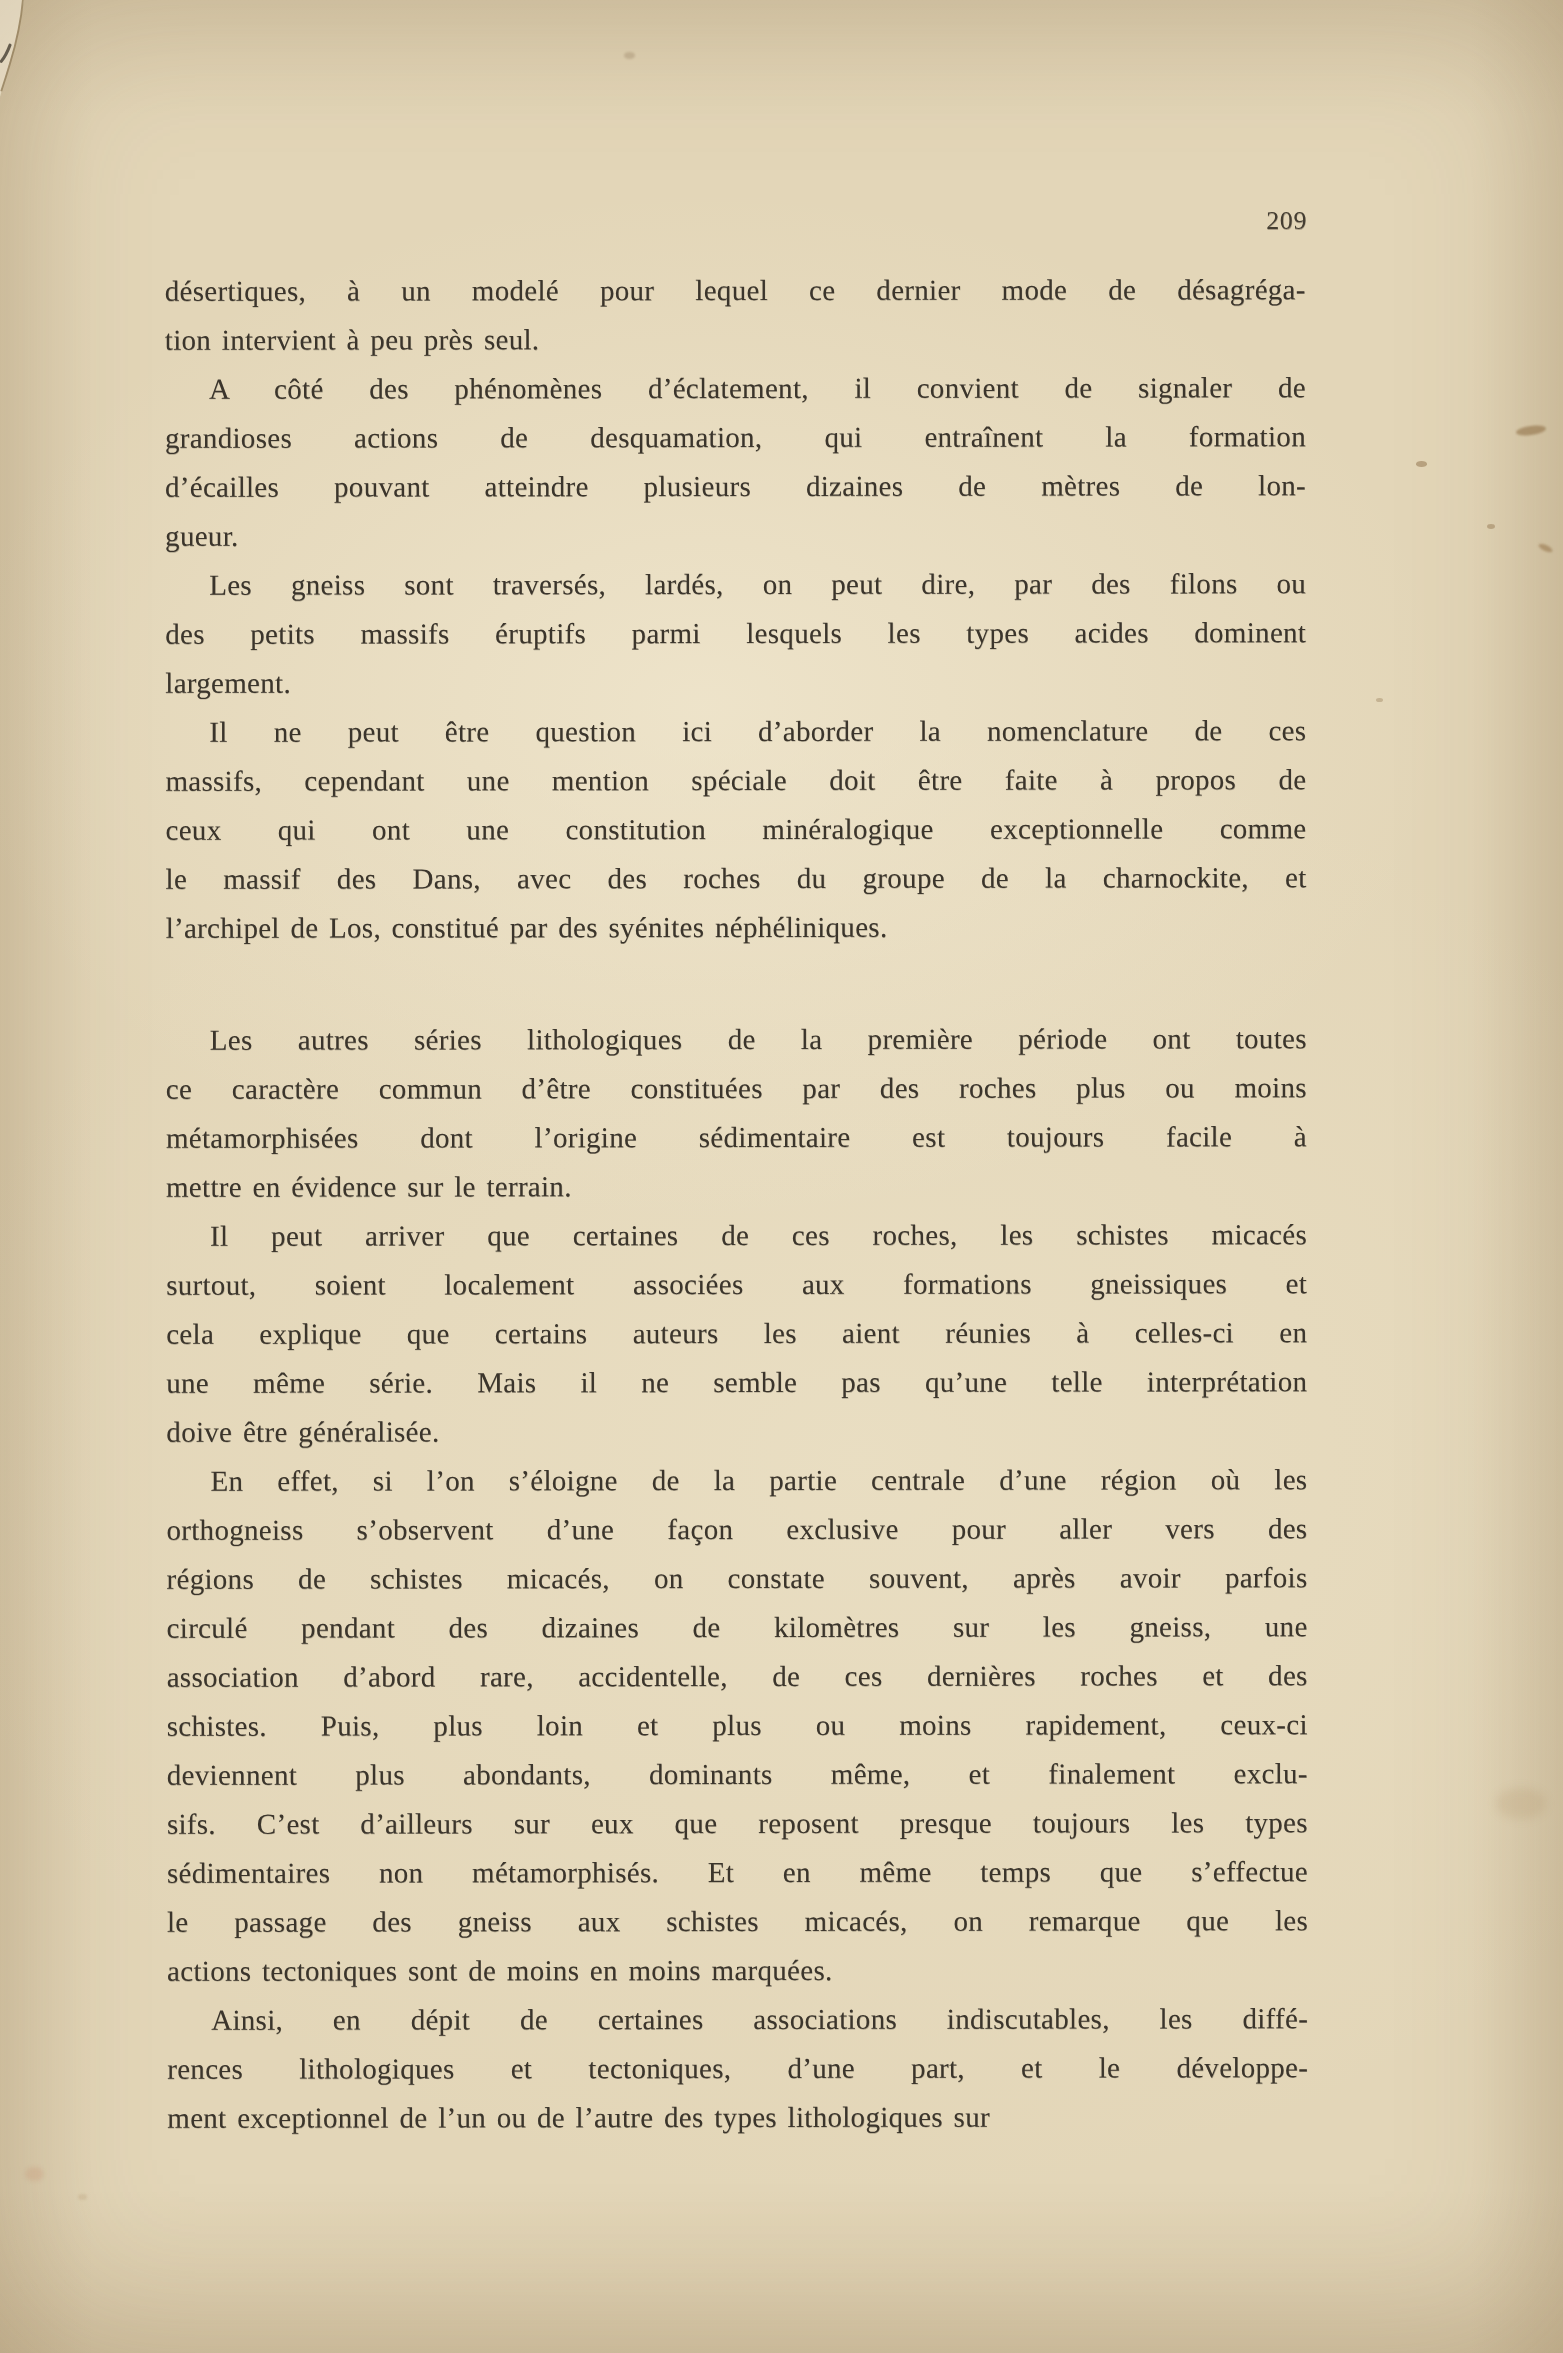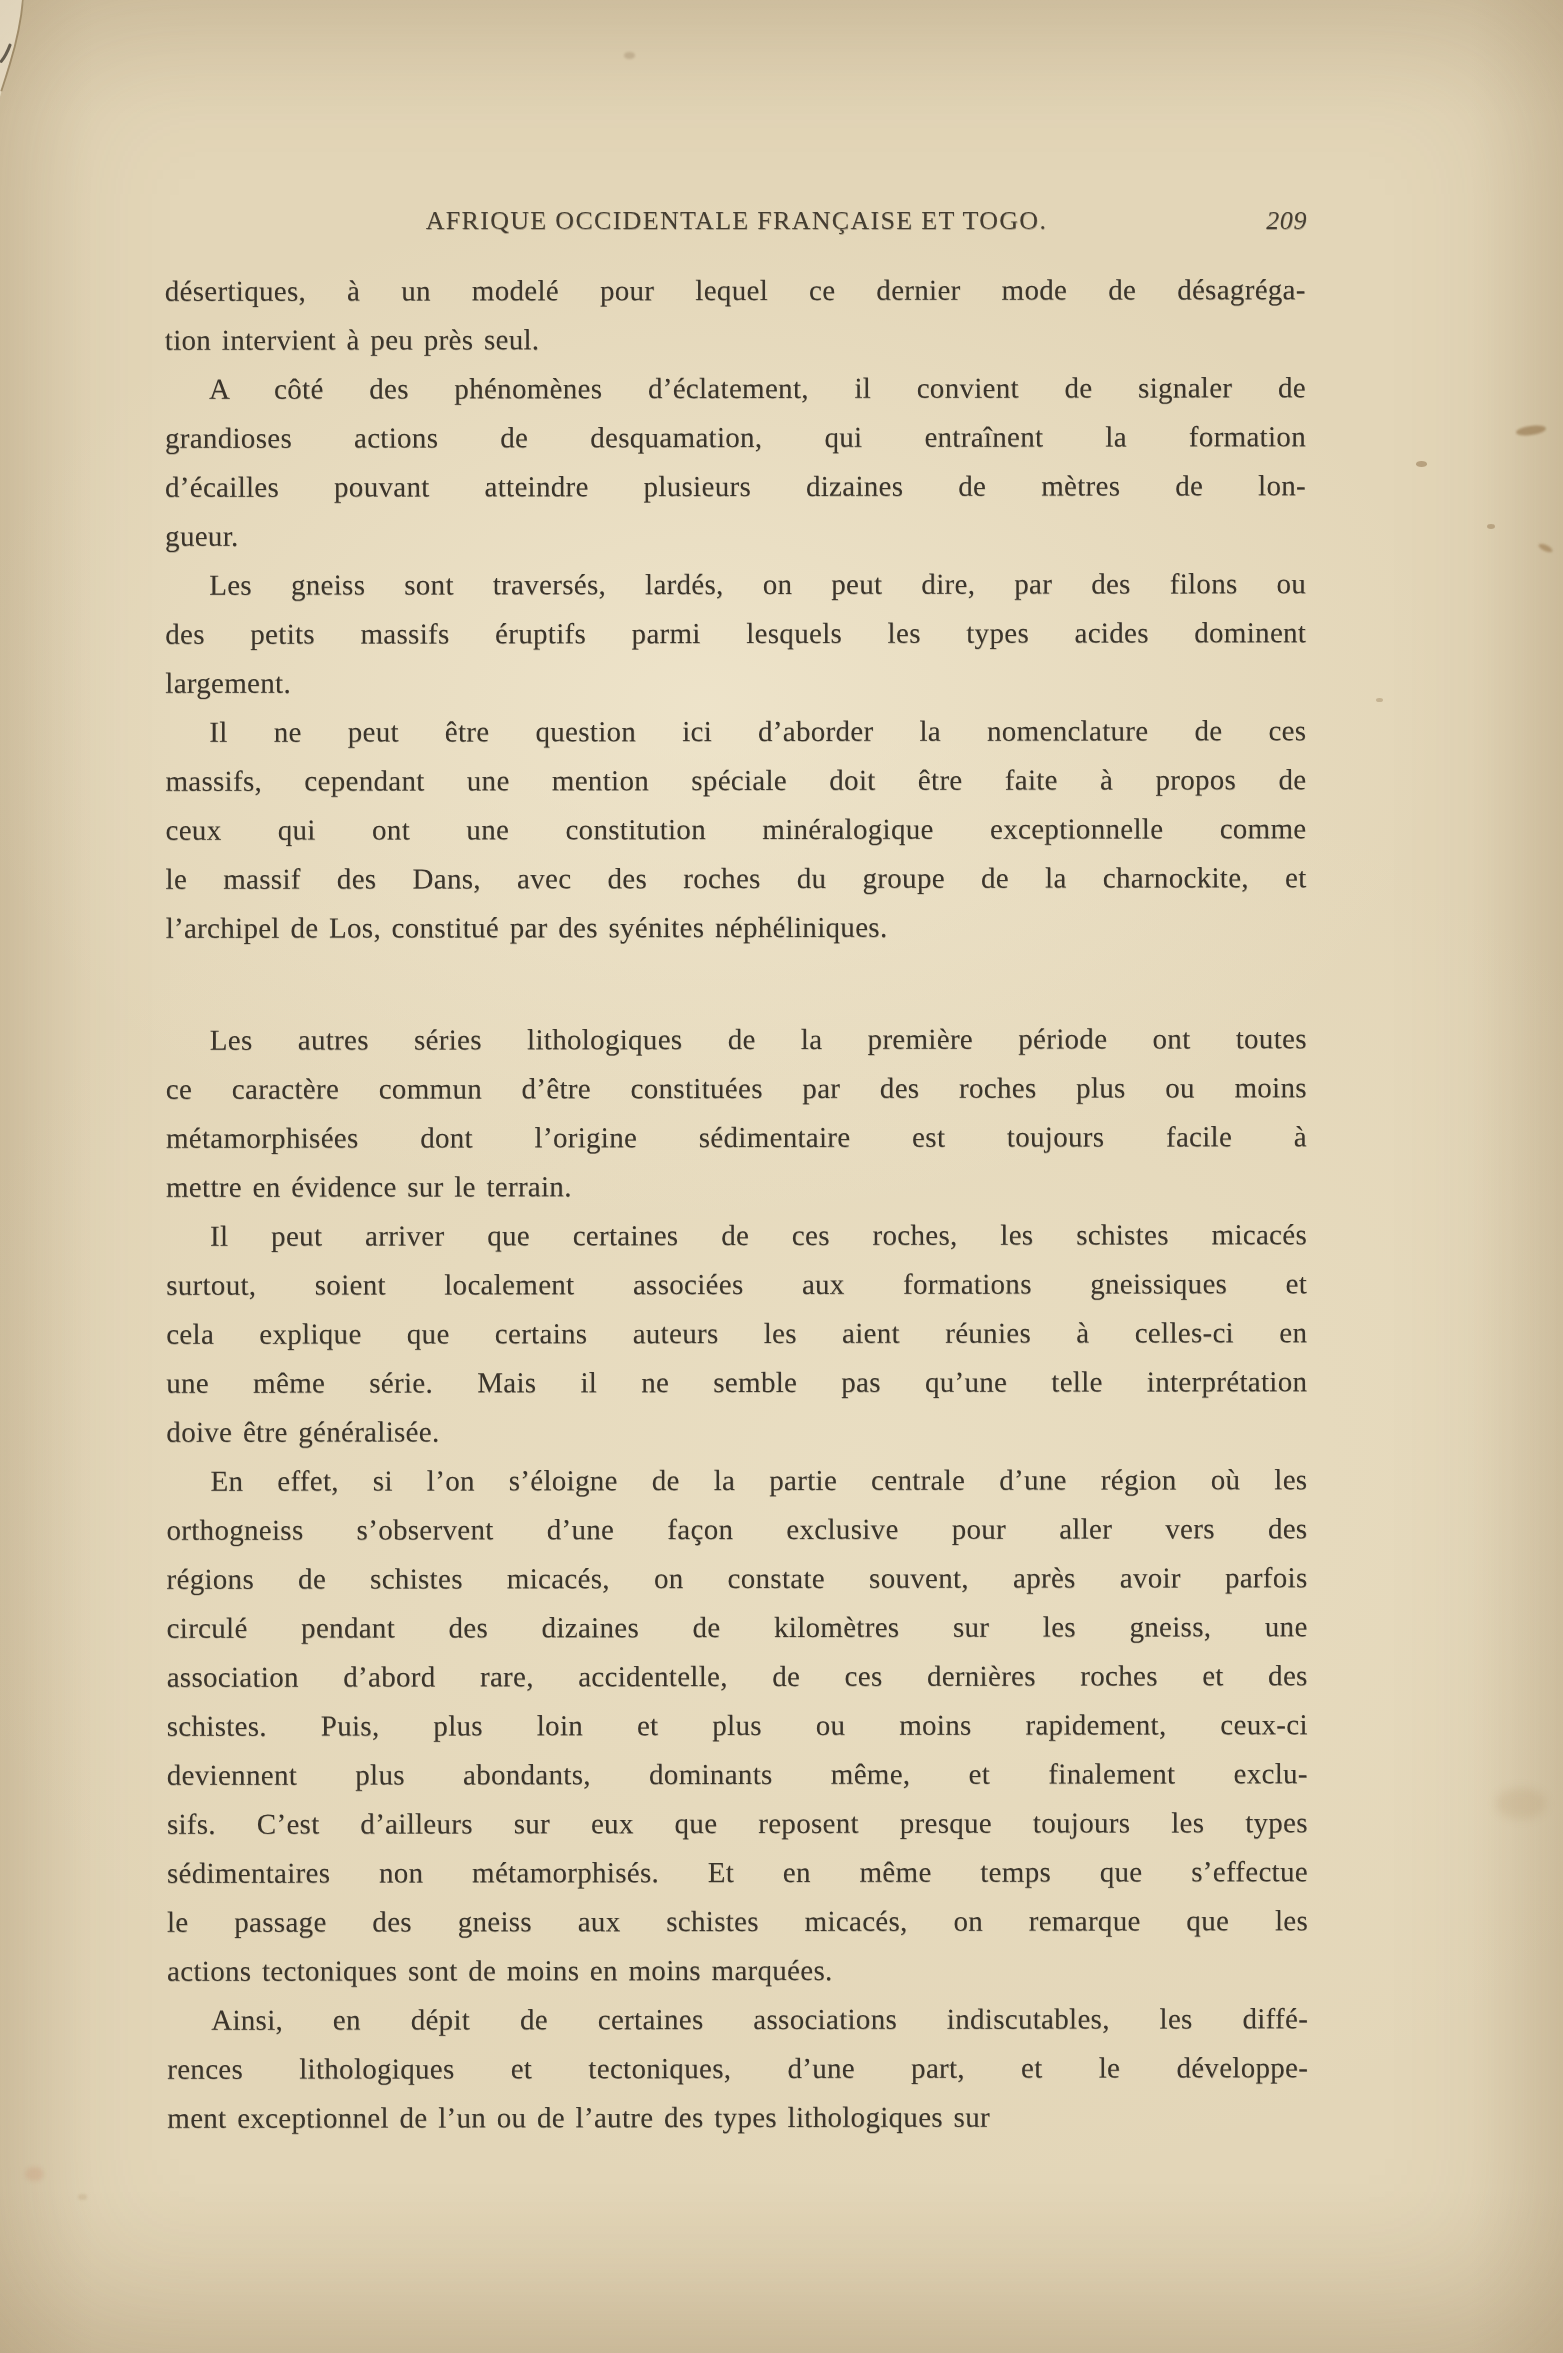--- a/index.html
+++ b/index.html
@@ -33,21 +33,20 @@
     text-shadow: 0.4px 0.5px 0.5px rgba(62,53,40,0.35);
     white-space: nowrap;
   }
   .page-number {
     position: absolute;
     right: 0; top: 0;
     height: 33px; line-height: 33px;
     font-size: 26px;
     letter-spacing: 0.6px;
     color: #453e32;
-    font-style: italic;
   }
 
   
   .text-block {
     position: absolute;
     left: 166px; top: 266px; width: 1141px;
     color: #3b352c;
     font-size: 29px;
     letter-spacing: 0.3px;
     word-spacing: 3.1px;
@@ -98,21 +97,20 @@
   <div class="fleck f2"></div>
   <div class="fleck f3"></div>
   <div class="fleck f4"></div>
   <div class="fleck f5"></div>
   <div class="fleck f6"></div>
   <div class="fleck f7"></div>
   <div class="fleck f8"></div>
   <div class="fleck f9"></div>
 
   <div class="running-header">
-    <span>AFRIQUE OCCIDENTALE FRANÇAISE ET TOGO.</span>
     <span class="page-number">209</span>
   </div>
 
   <main class="text-block" id="text-block">
       <div class="paragraph">
         <div class="line">désertiques, à un modelé pour lequel ce dernier mode de désagréga-</div>
         <div class="line last">tion intervient à peu près seul.</div>
       </div>
       <div class="paragraph indent">
         <div class="line">A côté des phénomènes d’éclatement, il convient de signaler de</div>

